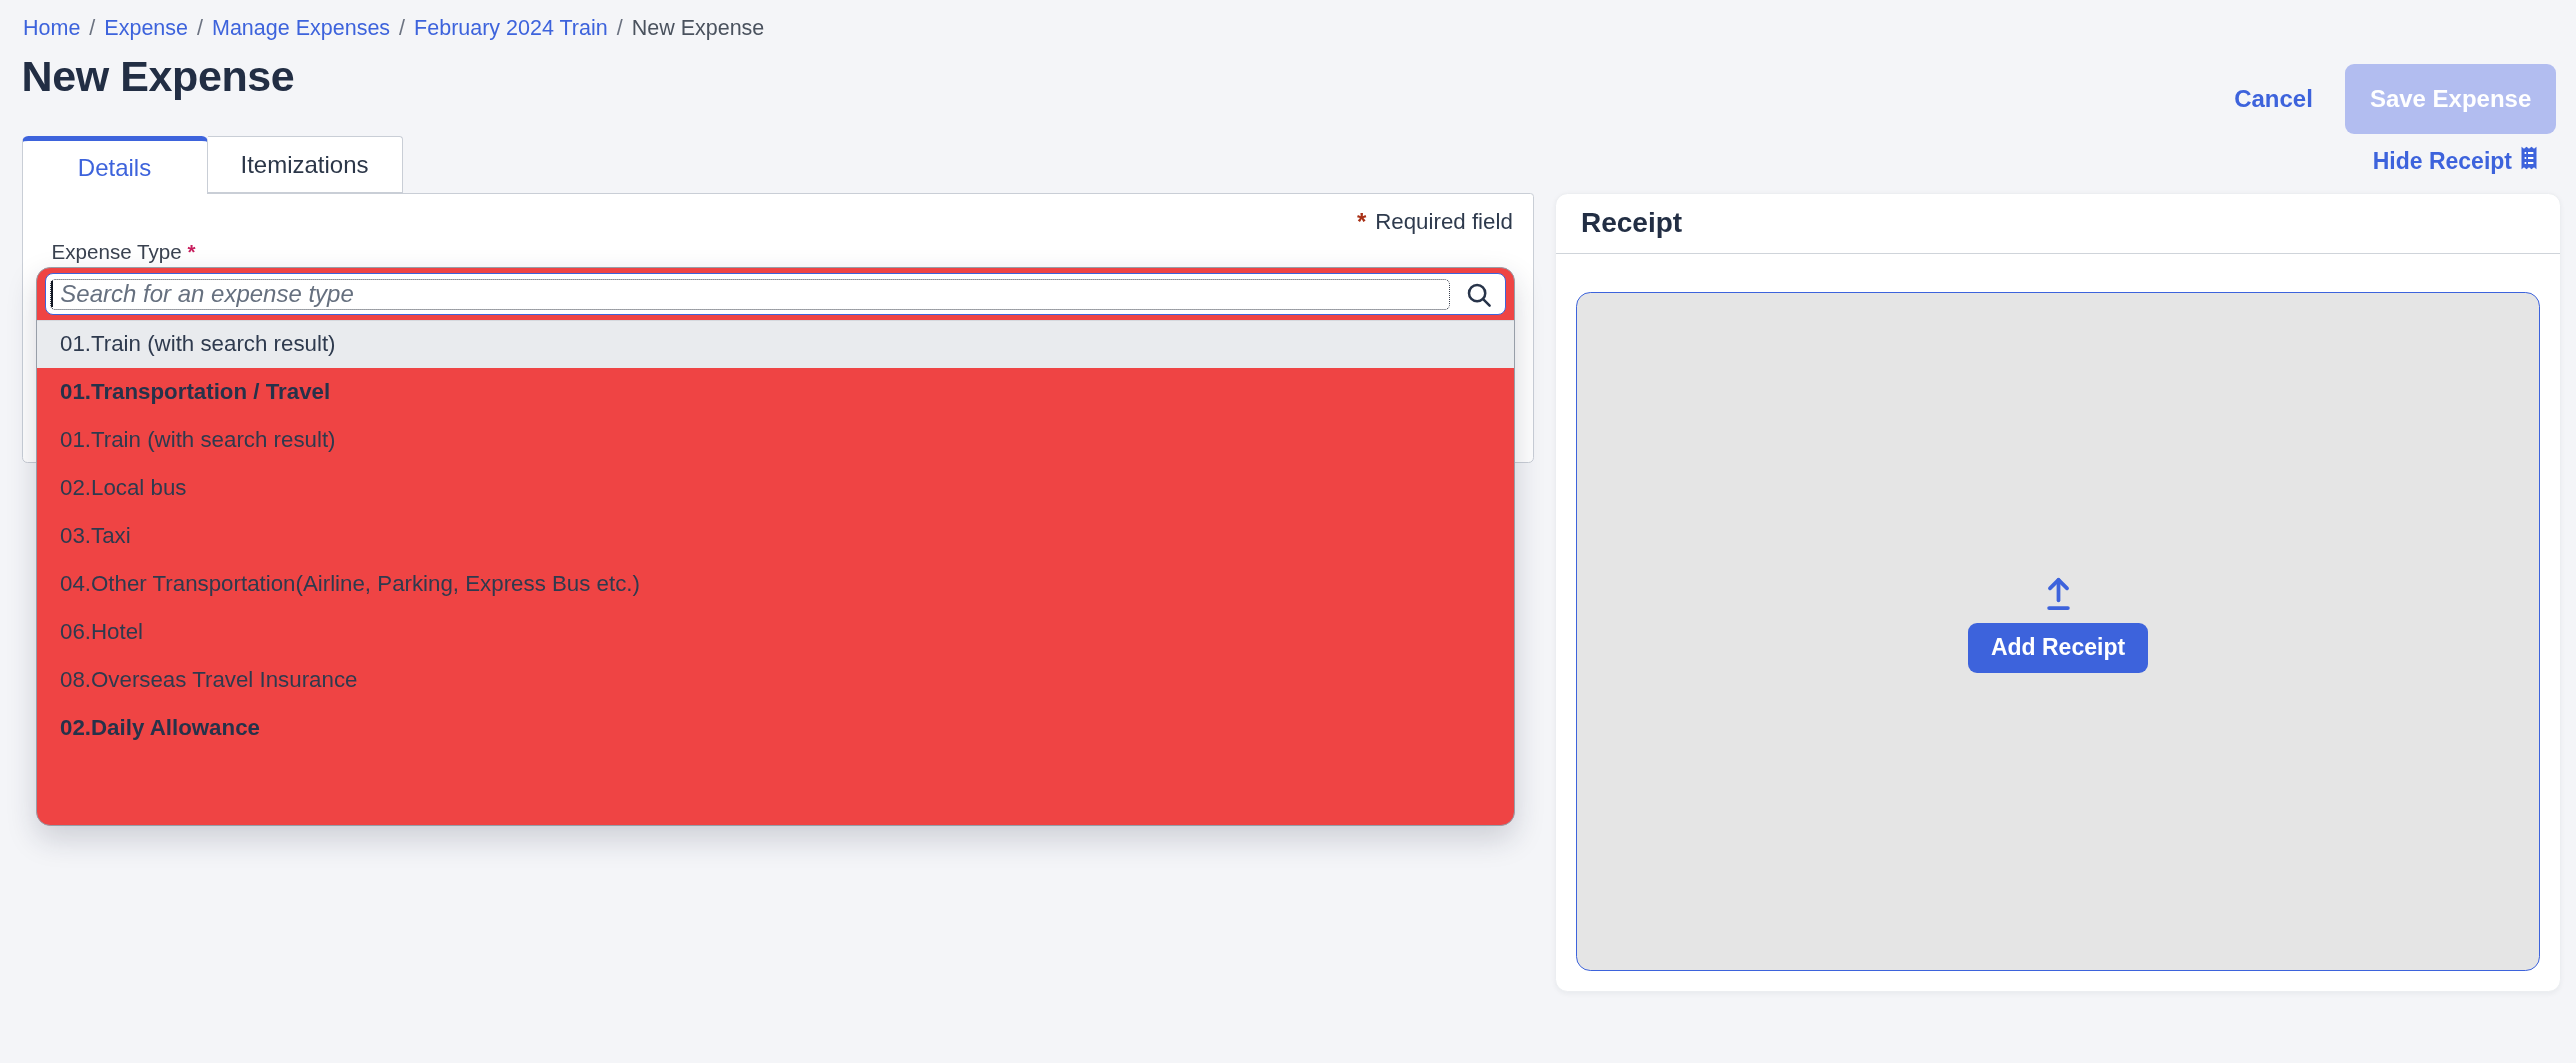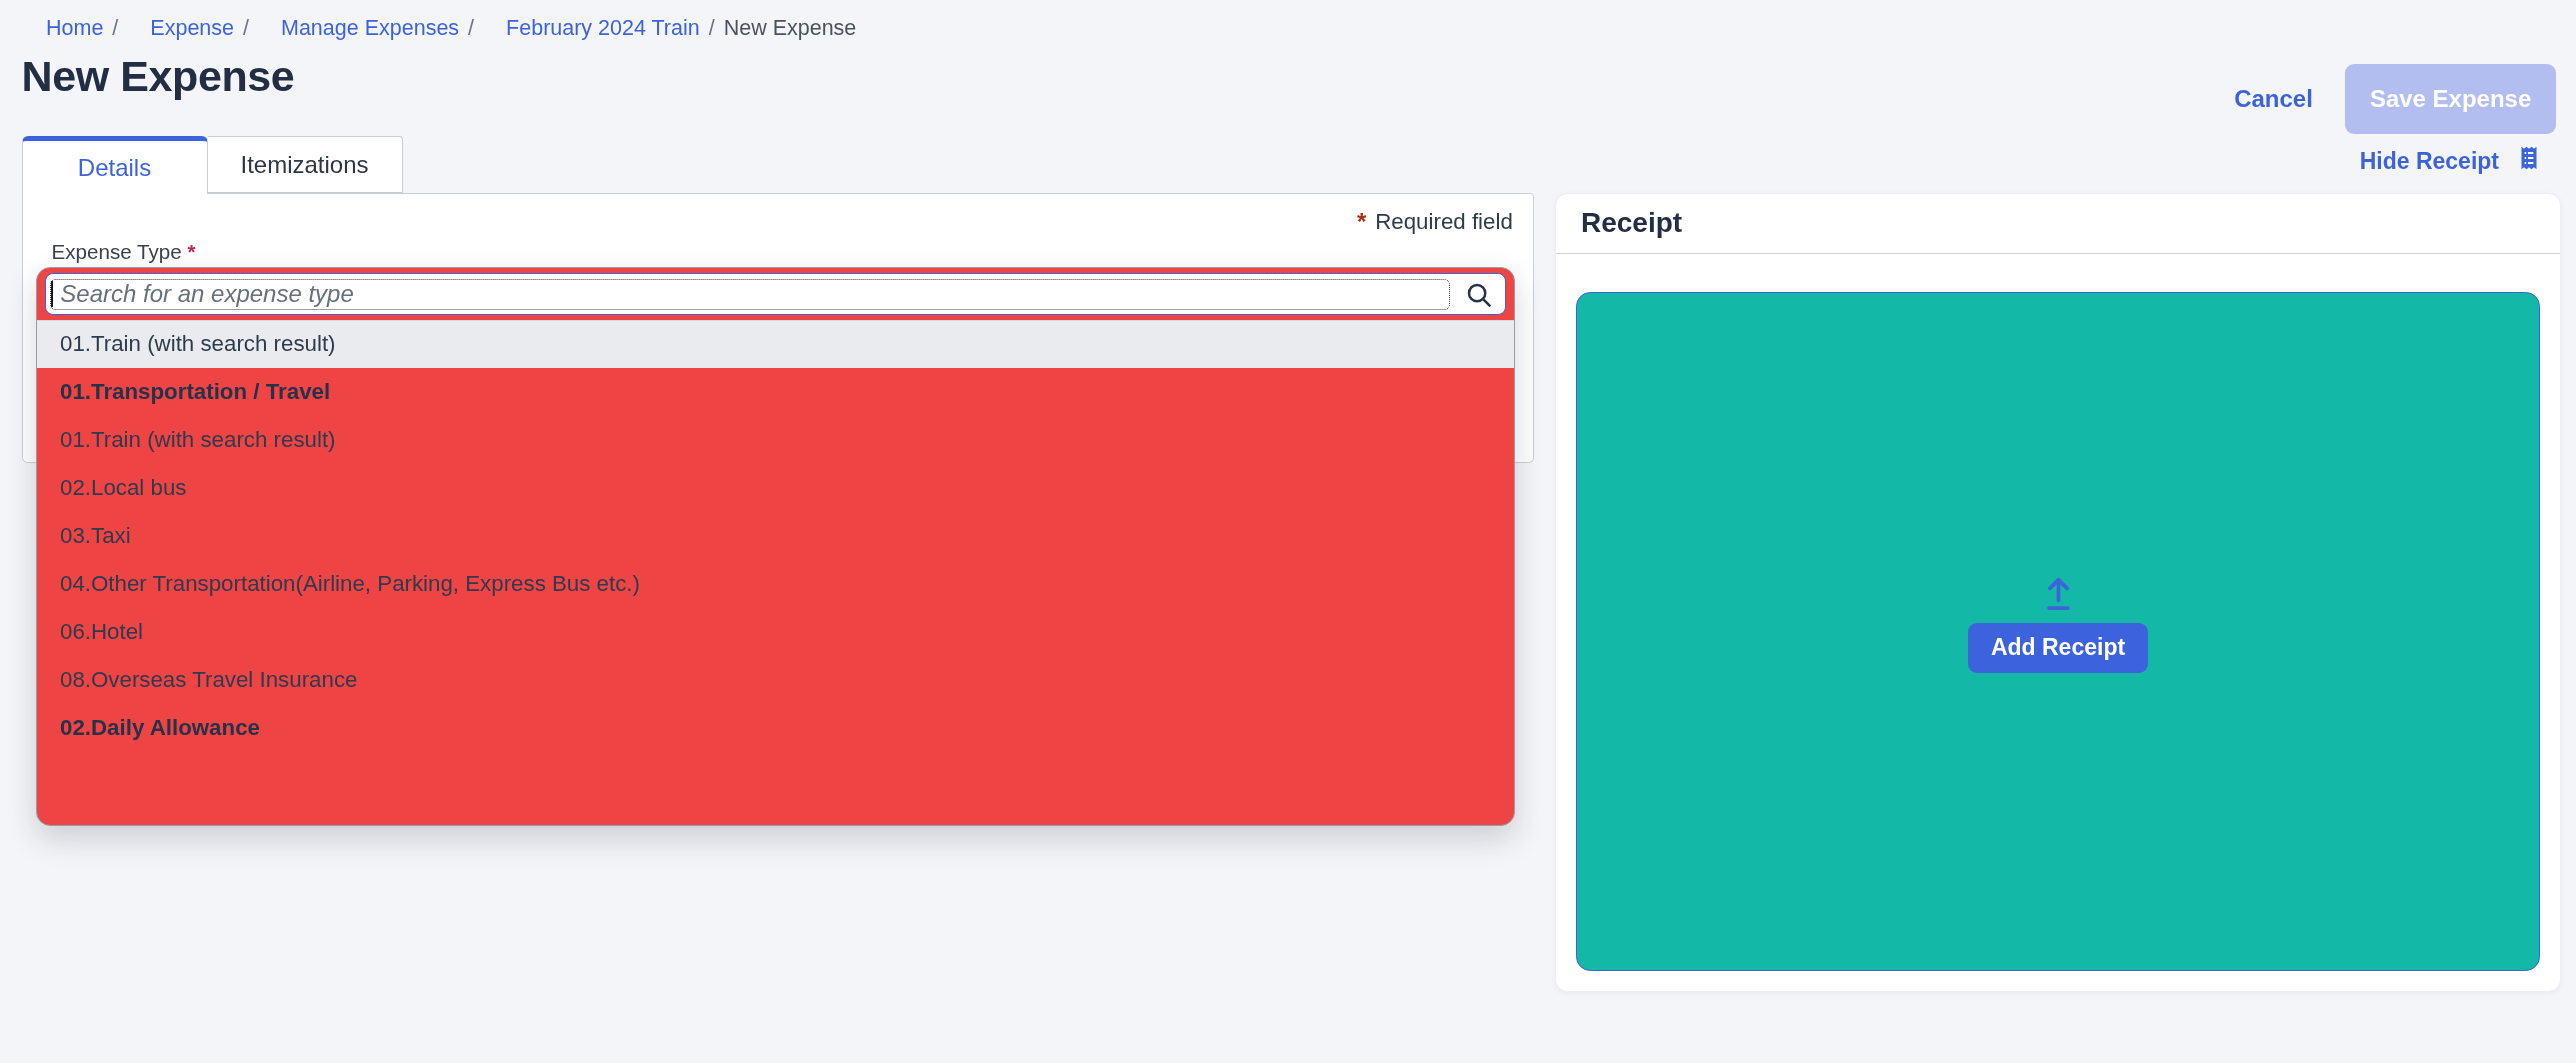--- a/index.html
+++ b/index.html
@@ -9,21 +9,21 @@
     background:#f4f5f8;
     color:#2e3a4d;
     position:relative;
     overflow:hidden;
   }
   
   .breadcrumb {
     position:absolute; left:23px; top:16px;
     font-size:21.5px; display:flex; gap:9px; align-items:center;
   }
-  .crumb-link { color:#3d63dc; text-decoration:none; cursor:pointer;margin-left:23px; }
+  .crumb-link { color:#3d63dc; text-decoration:none; cursor:pointer; }
   .crumb-sep { color:#6b7280; }
   .crumb-current { color:#4a525e; }
 
   
   .page-title {
     position:absolute; left:21.5px; top:52px;
     font-size:43px; font-weight:800; color:#222e44; letter-spacing:-0.4px;
   }
   .header-actions {
     position:absolute; right:19.7px; top:64px;
@@ -49,21 +49,21 @@
     height:58px;
   }
   .tab-inactive {
     width:195px; color:#2b3648;
     border:0.9px solid #c9ced6; border-left:none; border-radius:0 3.6px 0 0;
   }
 
   
   .hide-receipt {
     position:absolute; right:32px; top:143px;
-    display:flex; align-items:center; gap:15px;
+    display:flex; align-items:center; gap:2px;
     color:#3d63dc; font-size:23px; font-weight:700; cursor:pointer;
   }
 
   
   .details-card {
     position:absolute; left:21.5px; top:193px; width:1512px; height:270px;
     background:#fff; border:0.9px solid #c9ced6; border-radius:0 3.6px 5.4px 5.4px;
     z-index:1;
   }
   .required-note {
@@ -121,21 +121,21 @@
   .receipt-title {
     position:absolute; left:25px; top:12.5px;
     font-size:28px; font-weight:700; color:#222e44;
   }
   .receipt-divider {
     position:absolute; left:0; right:0; top:59px;
     border-bottom:0.9px solid #cfd4da;
   }
   .upload-box {
     position:absolute; left:19.7px; right:19.7px; top:66px; bottom:19.7px;
-    border:1.8px solid #3d63dc; border-radius:14.3px; background:#14b8a6;
+    border:1.8px solid #3d63dc; border-radius:14.3px; background:#e5e5e5;
     display:flex; flex-direction:column; align-items:center; justify-content:center;
     cursor:pointer;
     margin-top:32px;
   }
   .upload-icon-wrap { width:43px; height:41px; margin-bottom:9px; }
   .add-receipt-btn {
     background:#3d63dc; color:#fff; border:none; border-radius:9px;
     font-family:inherit; font-size:23px; font-weight:700;
     padding:11.6px 23px; cursor:pointer; margin-bottom:18px;
   }

